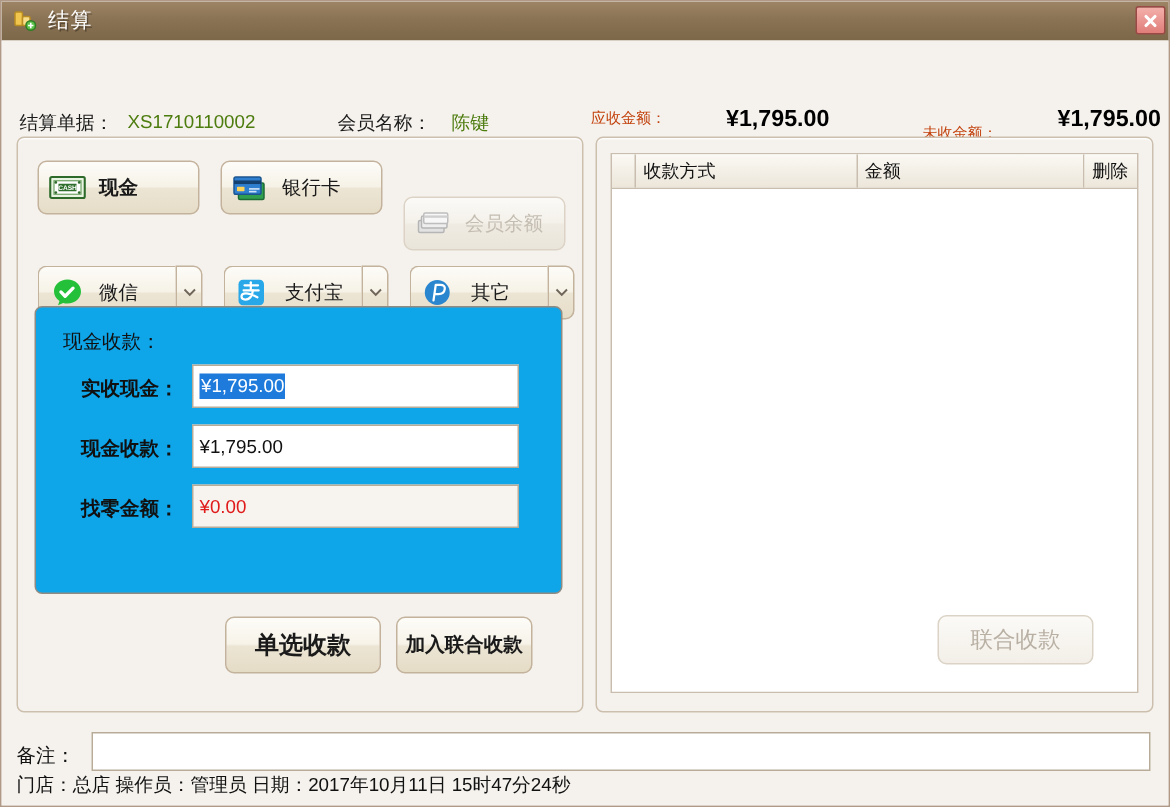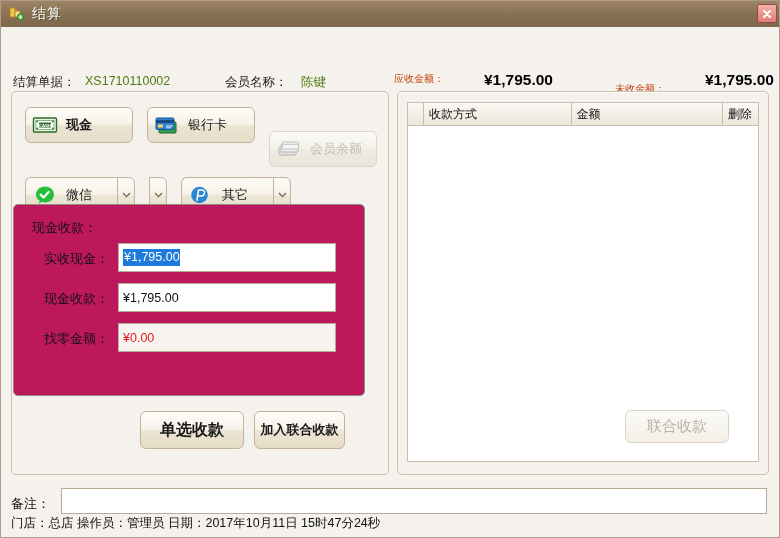--- a/index.html
+++ b/index.html
@@ -158,38 +158,39 @@
     white-space: nowrap;
   }
   .paybtn.selected .paybtn-label { font-weight: bold; }
   .paybtn.disabled .paybtn-label { color: #c4bdb2; }
   .pay-ico { width: 26px; height: 22px; flex:none; display:block; }
   .pair { display:flex; }
 
   
   .groupbox {
     position: absolute;
-    left: 1px; top: 112px;
+    left: 11px; top: 112px;
     width: 352px; height: 192px;
     box-sizing: border-box;
     border: 1px solid #8f8b83;
     border-radius: 5px;
-    background: #be185d;
+    background: #0ea5e9;
   }
   .gb-title {
     position: absolute;
     left: 18px; top: 14px;
     font-size: 13px;
     color: #111;
   }
   .fld-label {
     position: absolute;
     font-size: 13px;
     color: #111;
     white-space: nowrap;
+    font-weight: bold;
   }
   .fld {
     position: absolute;
     box-sizing: border-box;
     height: 29px;
     border: 1px solid #b8ab98;
     background: #ffffff;
     display: flex;
     align-items: center;
     padding-left: 4px;
@@ -394,20 +395,32 @@
               <span class="paybtn-label">微信</span>
             </div>
             <div class="drop">
               <svg width="9" height="6" viewBox="0 0 9 6">
                 <path d="M1 1 L4.5 4.6 L8 1" fill="none" stroke="#6f6558" stroke-width="1.3"></path>
               </svg>
             </div>
           </div>
 
           <div class="pair">
+            <div class="paybtn split">
+              <span class="pay-ico">
+                <svg width="26" height="22" viewBox="0 0 26 22">
+                  <rect x="3" y="2.5" width="17" height="17" rx="3" fill="#28a8e8"></rect>
+                  <path d="M7 6.2h9" stroke="#ffffff" stroke-width="1.5" stroke-linecap="round"></path>
+                  <path d="M11.2 4.2v4.6" stroke="#ffffff" stroke-width="1.5" stroke-linecap="round"></path>
+                  <path d="M6.4 9.6h10" stroke="#ffffff" stroke-width="1.5" stroke-linecap="round"></path>
+                  <path d="M12.6 9.6c-.3 3.1-1.9 6.1-5 6.1-1.6 0-2.6-.9-2.6-2 0-1.3 1.3-2.1 3-2.1 2.5 0 4.8 1.2 7.6 2.6" fill="none" stroke="#ffffff" stroke-width="1.5" stroke-linecap="round" stroke-linejoin="round"></path>
+                </svg>
+              </span>
+              <span class="paybtn-label">支付宝</span>
+            </div>
             <div class="drop">
               <svg width="9" height="6" viewBox="0 0 9 6">
                 <path d="M1 1 L4.5 4.6 L8 1" fill="none" stroke="#6f6558" stroke-width="1.3"></path>
               </svg>
             </div>
           </div>
 
           <div class="pair">
             <div class="paybtn split">
               <span class="pay-ico">

